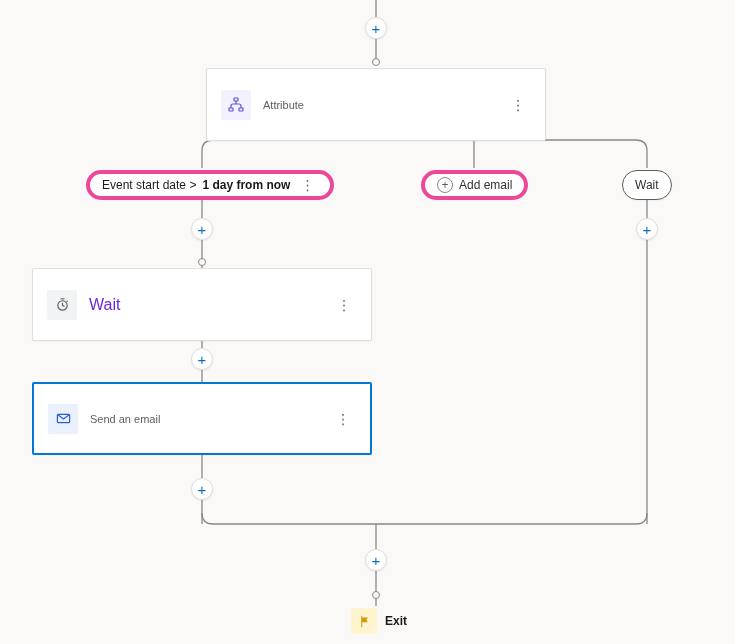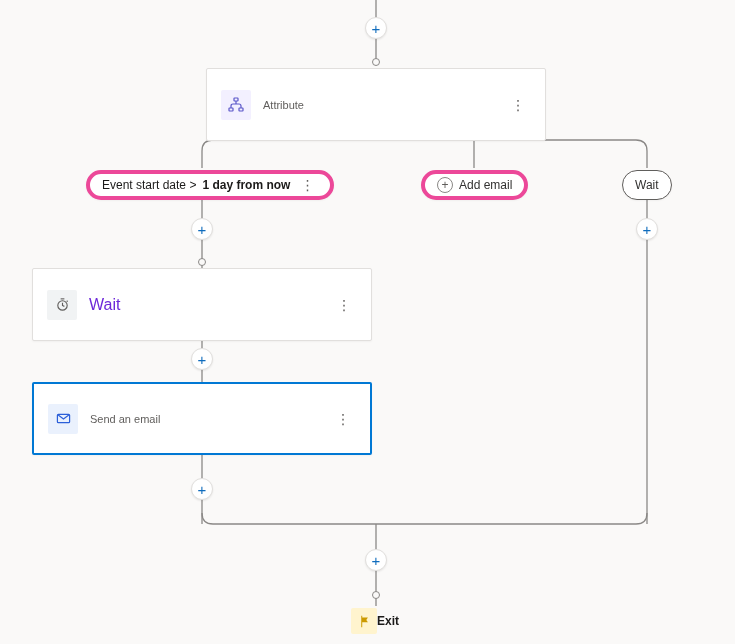--- a/index.html
+++ b/index.html
@@ -109,20 +109,21 @@
     position: absolute;
     width: 8px; height: 8px;
     border-radius: 50%;
     background: #faf9f8;
     border: 1px solid #8a8886;
   }
   .exit {
     position: absolute;
     display: flex;
     align-items: center;
+    gap: 8px;
   }
   .exit .flag-box {
     width: 26px; height: 26px;
     background: #fff4ce;
     border-radius: 2px;
     display: flex;
     align-items: center;
     justify-content: center;
     color: #cc9a00;
   }

